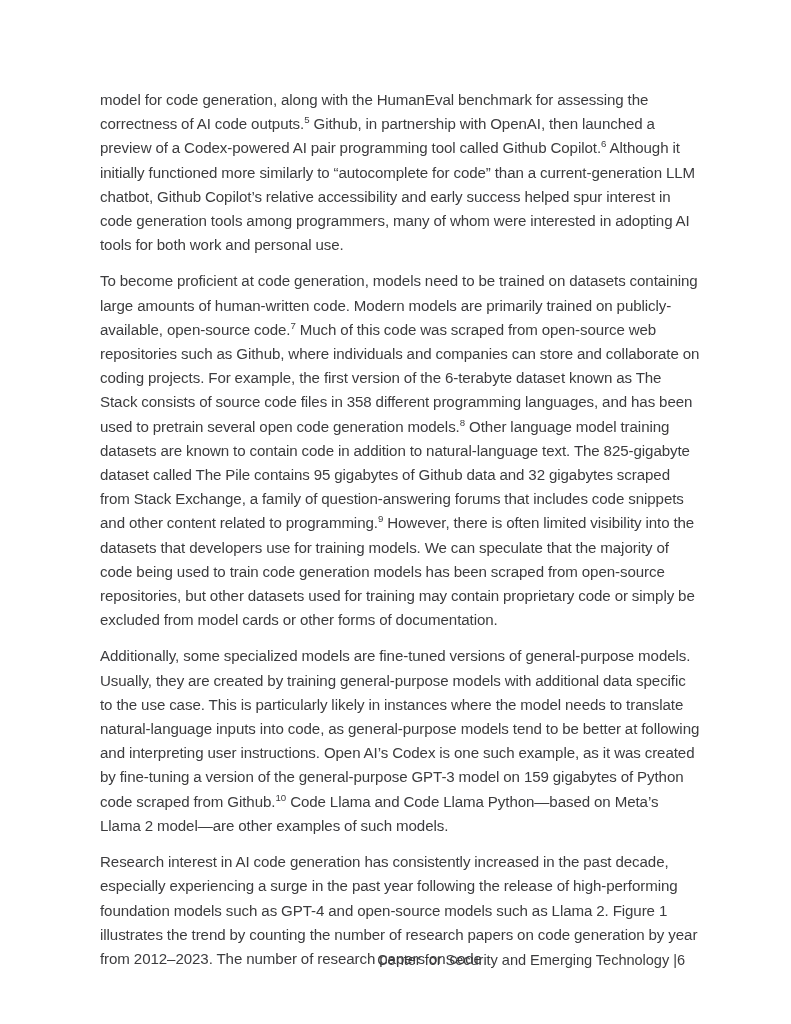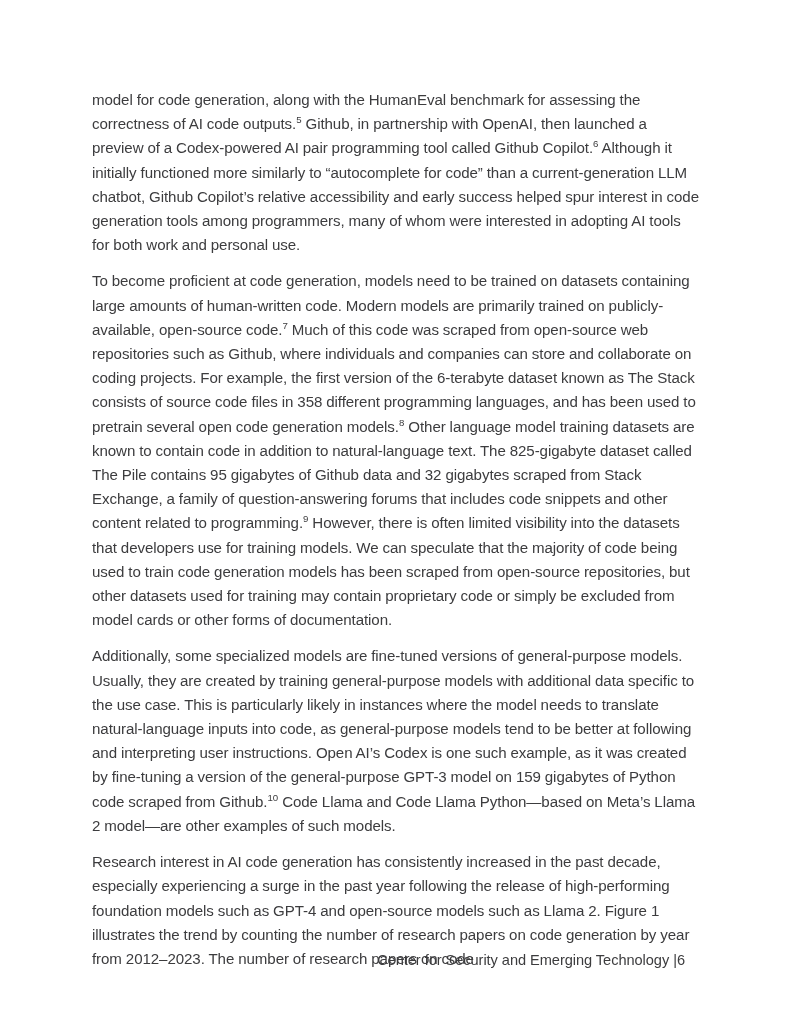--- a/index.html
+++ b/index.html
@@ -16,21 +16,21 @@
     box-sizing: border-box;
     font-family: "Liberation Sans", sans-serif;
   }
   .content {
     position: absolute;
     left: 92px;
     top: 88px;
     width: 609px;
   }
   .para {
-    margin: 0 0 12px 0;
+    margin: 0 0 12px 8px;
     font-family: "Liberation Sans", sans-serif;
     font-size: 15.1px;
     line-height: 24.2px;
     color: #3c3c3e;
     letter-spacing: -0.08px;
     text-align: left;
     word-spacing: -0.15px;
   }
   .para:last-child {
     margin-bottom: 0;

